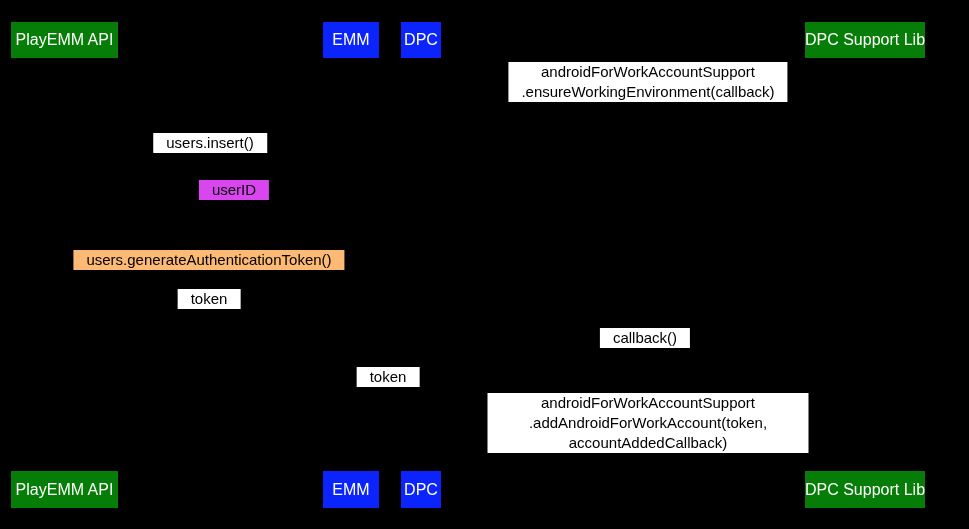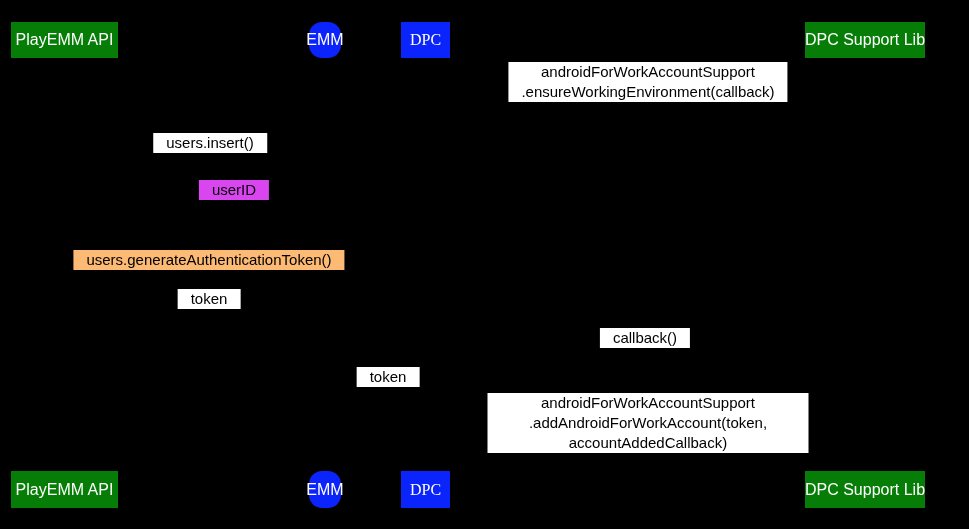--- a/index.html
+++ b/index.html
@@ -21,22 +21,22 @@
     display: flex;
     align-items: center;
     justify-content: center;
     color: #ffffff;
     font-size: 16px;
     white-space: nowrap;
   }
   .actor.top { top: 22px; }
   .actor.bottom { top: 471px; height: 37px; }
   .a-playemm { left: 11px;  width: 107px; }
-  .a-emm     { left: 309px; width: 32px; border-radius: 13px;  }
-  .a-dpc     { left: 401px; width: 49px; font-family: Liberation Serif, serif;  }
+  .a-emm     { left: 323px; width: 56px;  }
+  .a-dpc     { left: 401px; width: 40px;  }
   .a-dpcsl   { left: 805px; width: 120px; }
   .msg {
     position: absolute;
     transform: translateX(-50%);
     font-size: 15px;
     line-height: 20px;
     padding: 0 13px;
     text-align: center;
     white-space: pre-line;
   }

